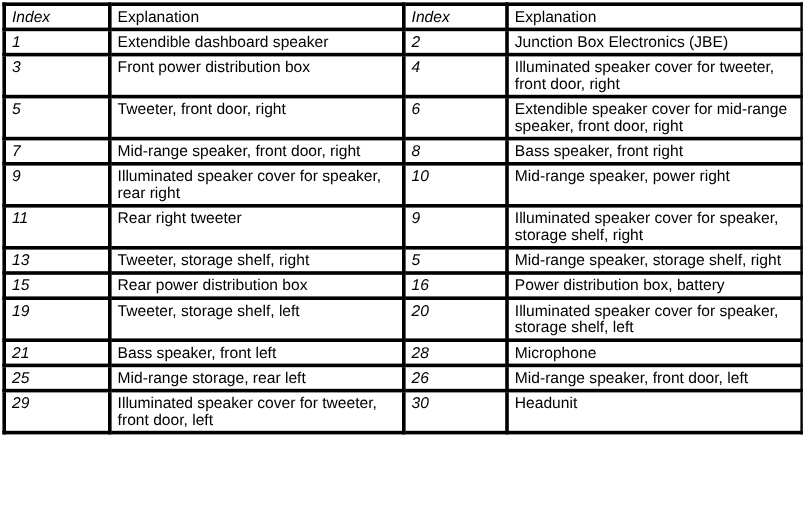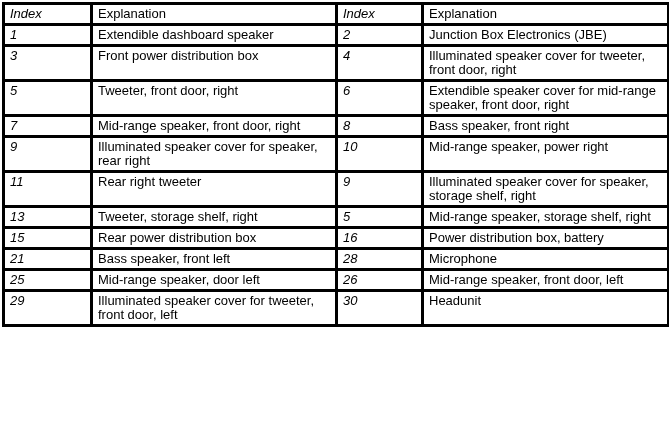--- a/index.html
+++ b/index.html
@@ -105,28 +105,34 @@
     <td class="col-index">5</td>
     <td class="col-expl">Mid-range speaker, storage shelf, right</td>
   </tr>
       <tr>
     <td class="col-index">15</td>
     <td class="col-expl">Rear power distribution box</td>
     <td class="col-index">16</td>
     <td class="col-expl">Power distribution box, battery</td>
   </tr>
       <tr>
+    <td class="col-index">19</td>
+    <td class="col-expl">Tweeter, storage shelf, left</td>
+    <td class="col-index">20</td>
+    <td class="col-expl">Illuminated speaker cover for speaker, storage shelf, left</td>
+  </tr>
+      <tr>
     <td class="col-index">21</td>
     <td class="col-expl">Bass speaker, front left</td>
     <td class="col-index">28</td>
     <td class="col-expl">Microphone</td>
   </tr>
       <tr>
     <td class="col-index">25</td>
-    <td class="col-expl">Mid-range speaker, door left</td>
+    <td class="col-expl">Mid-range storage, rear left</td>
     <td class="col-index">26</td>
     <td class="col-expl">Mid-range speaker, front door, left</td>
   </tr>
       <tr>
     <td class="col-index">29</td>
     <td class="col-expl">Illuminated speaker cover for tweeter, front door, left</td>
     <td class="col-index">30</td>
     <td class="col-expl">Headunit</td>
   </tr>
     </tbody>

